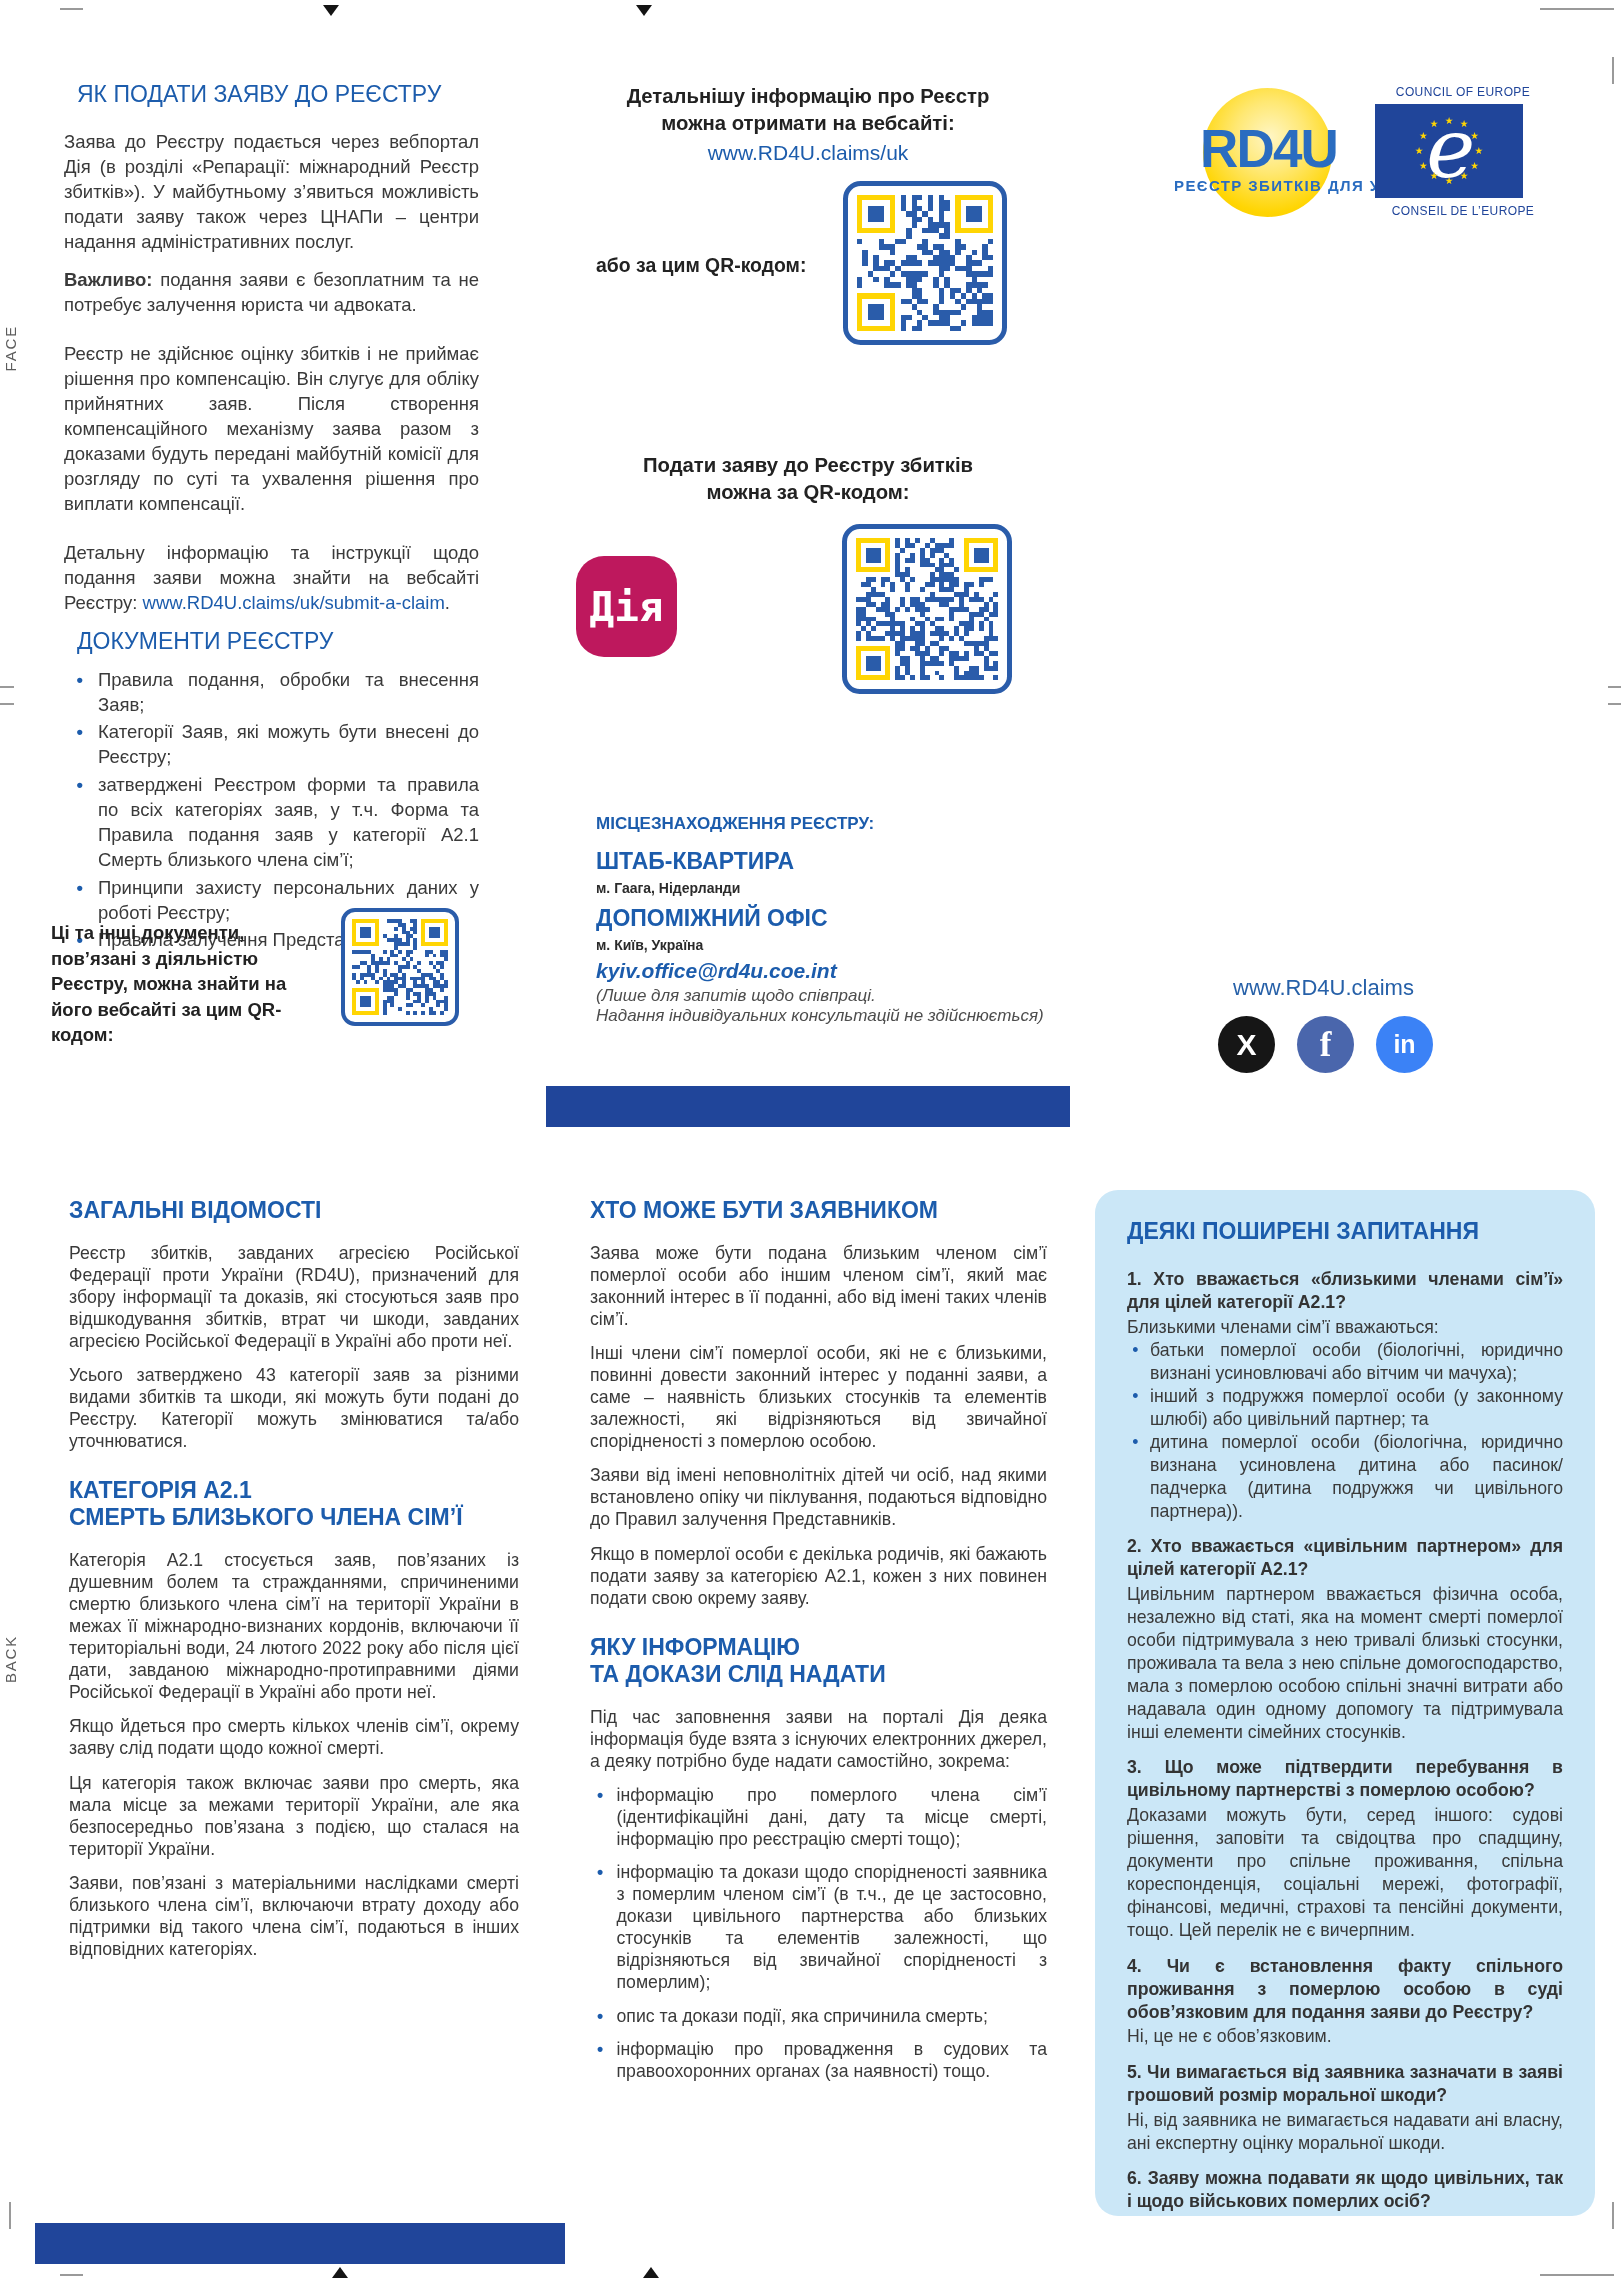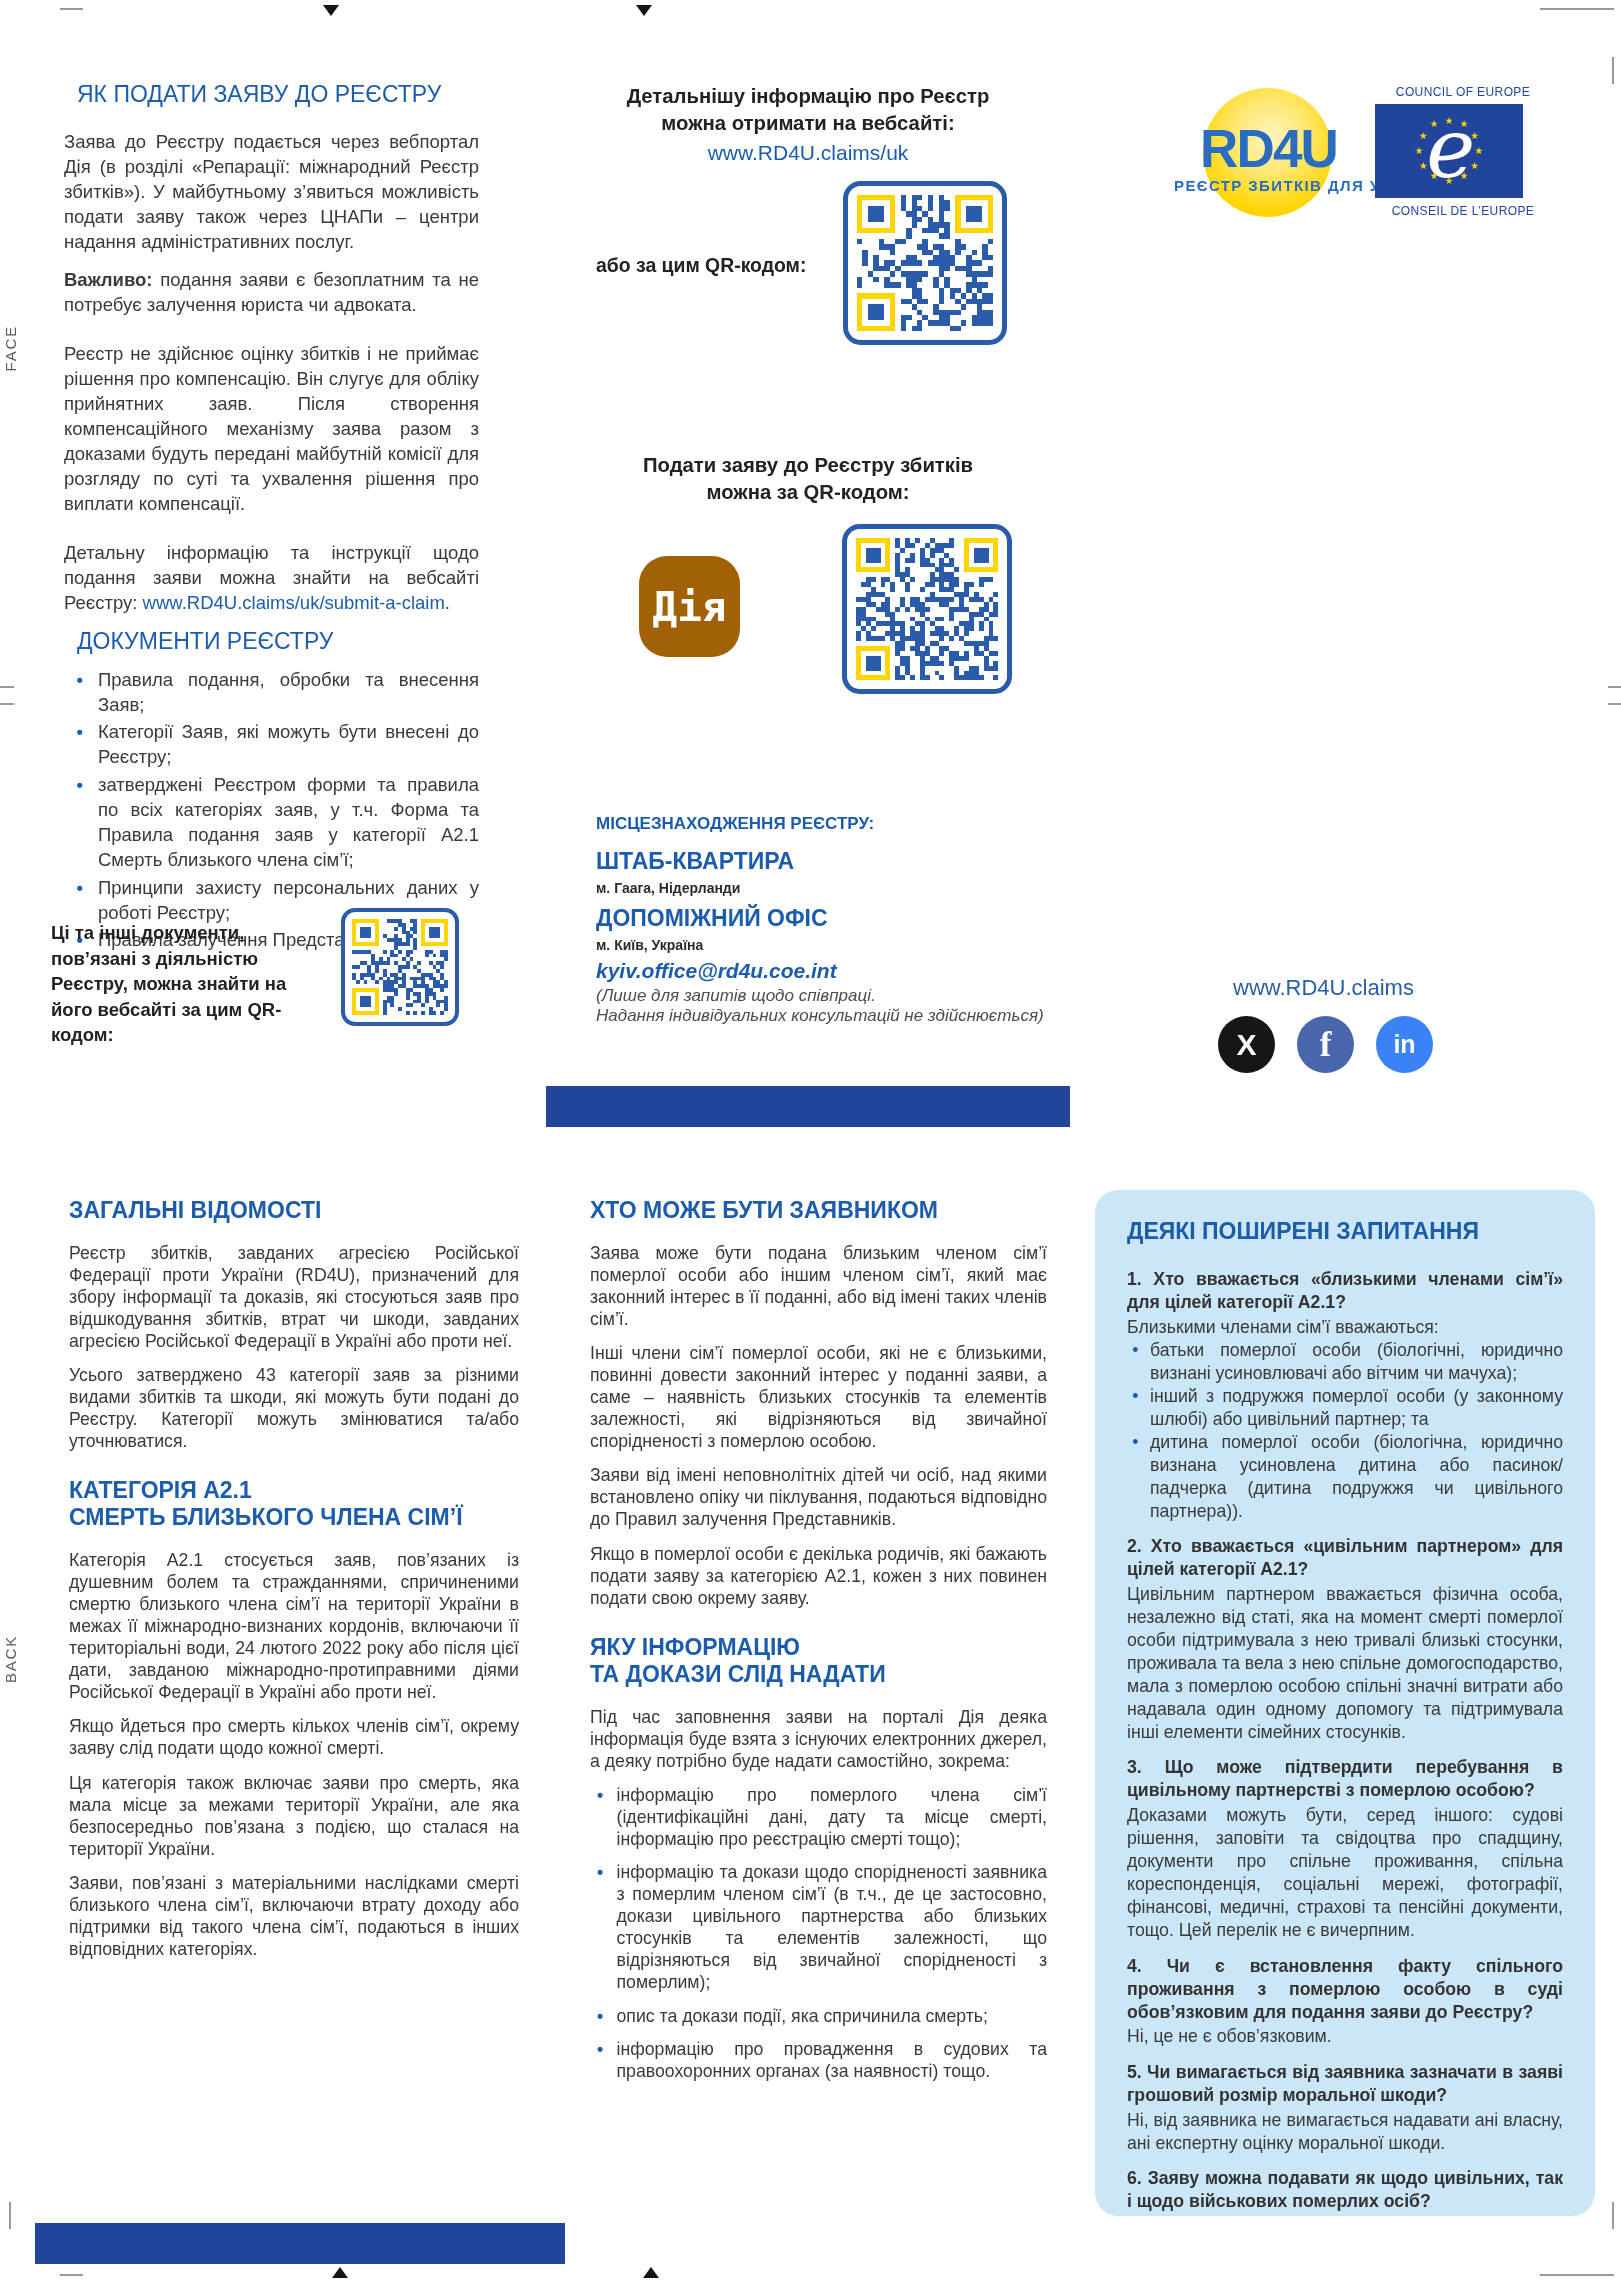--- a/index.html
+++ b/index.html
@@ -55,21 +55,21 @@
   .qr2{left:842px;top:524px;width:170px;height:170px;}
   .qr3{left:341px;top:908px;width:118px;height:118px;border-width:4.4px;border-radius:14px;padding:7px;}
   
   .f2-info{position:absolute;left:546px;top:83px;width:524px;text-align:center;
     font-size:20.3px;line-height:27px;font-weight:bold;color:#222;}
   .f2-info .info-link{display:block;font-weight:normal;font-size:21px;margin-top:1.8px;}
   .f2-qrlabel{position:absolute;left:596px;top:254px;width:247px;font-size:19.4px;font-weight:bold;color:#222;}
   .f2-submit{position:absolute;left:546px;top:452px;width:524px;text-align:center;
     font-size:20.3px;line-height:26.5px;font-weight:bold;color:#222;}
   .diia{
-    position:absolute;left:639px;top:556px;width:101px;height:101px;background:#a16207;border-radius:28px;
+    position:absolute;left:576px;top:556px;width:101px;height:101px;background:#be185d;border-radius:28px;
     display:flex;align-items:center;justify-content:center;color:#fff;font-size:41px;font-weight:600;
     font-family:"DejaVu Sans Mono","Liberation Mono",monospace;
   }
   .f2-loc{position:absolute;left:596px;top:814px;width:468px;}
   .loc-h{font-size:17px;font-weight:bold;color:var(--accent-blue);margin:0 0 14px;}
   .loc-sub{font-size:23px;font-weight:bold;color:var(--accent-blue);margin:8.8px 0 5.3px;}
   .loc-city{font-size:14px;font-weight:bold;color:#2b2b2b;margin:0 0 5.3px;}
   .loc-email{display:block;font-size:21px;font-weight:bold;font-style:italic;color:var(--accent-blue);margin:5.3px 0 3.5px;text-decoration:none;}
   .loc-note{font-size:17px;font-style:italic;color:#4d4d4d;line-height:20.3px;}
   .bar-mid{left:546px;top:1086px;width:524px;height:41px;}

